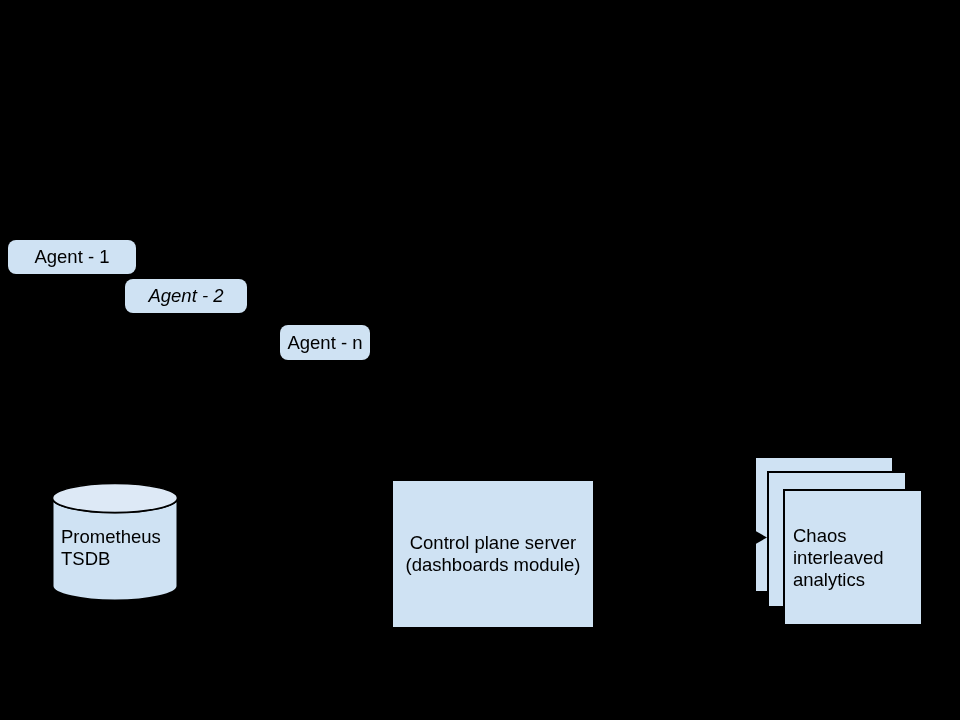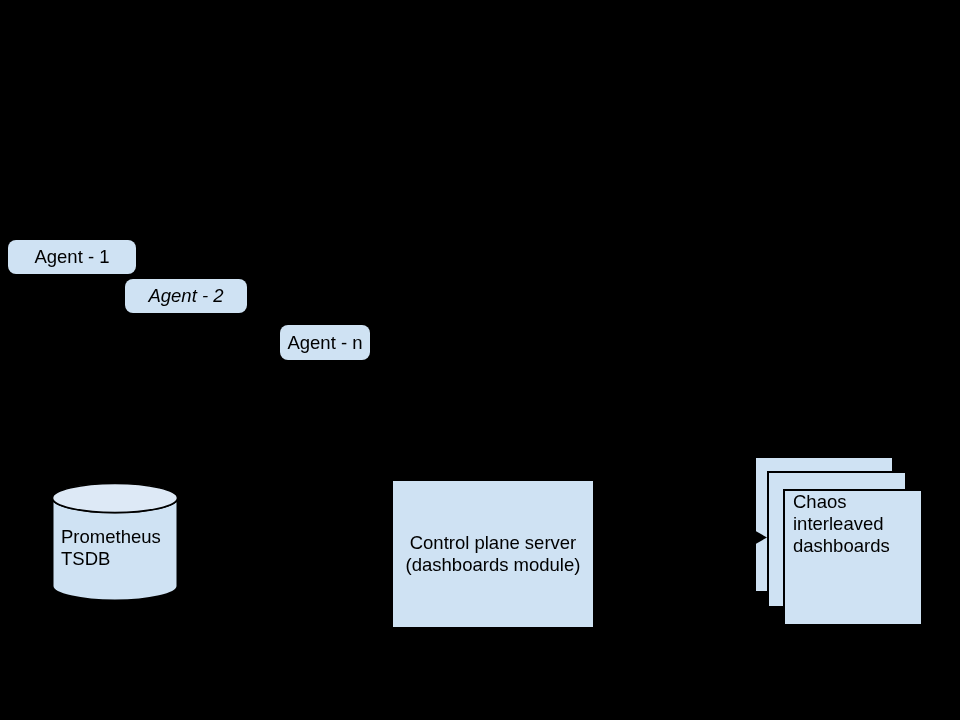--- a/index.html
+++ b/index.html
@@ -51,21 +51,21 @@
 
   
   .card{
     position:absolute;width:140px;height:137px;
     box-sizing:border-box;
     background:var(--fill);
     border:2px solid var(--stroke);
   }
   .card-back{left:754px;top:456px;z-index:1;}
   .card-middle{left:767px;top:471px;z-index:3;}
-  .card-front{left:783px;top:489px;z-index:4;display:flex;}
+  .card-front{left:783px;top:489px;z-index:4;display:flex;align-items:center;}
   .card-label{padding-left:8px;}
   .card-label span{display:block;}
 
   
   .arrow{position:absolute;left:593px;top:528px;z-index:2;}
   .arrow line{stroke:var(--stroke);stroke-width:2;}
   .arrow polygon{fill:var(--stroke);}
 </style>
 </head>
 <body>
@@ -106,17 +106,17 @@
     <line x1="0" y1="9.5" x2="160" y2="9.5"></line>
     <polygon points="160,1.5 160,17.5 174,9.5"></polygon>
   </svg>
 
   <div class="card card-back"></div>
   <div class="card card-middle"></div>
   <div class="card card-front">
     <div class="card-label">
       <span>Chaos</span>
       <span>interleaved</span>
-      <span>dashboards</span>
+      <span>analytics</span>
     </div>
   </div>
 
 </div>
 
 </body></html>

